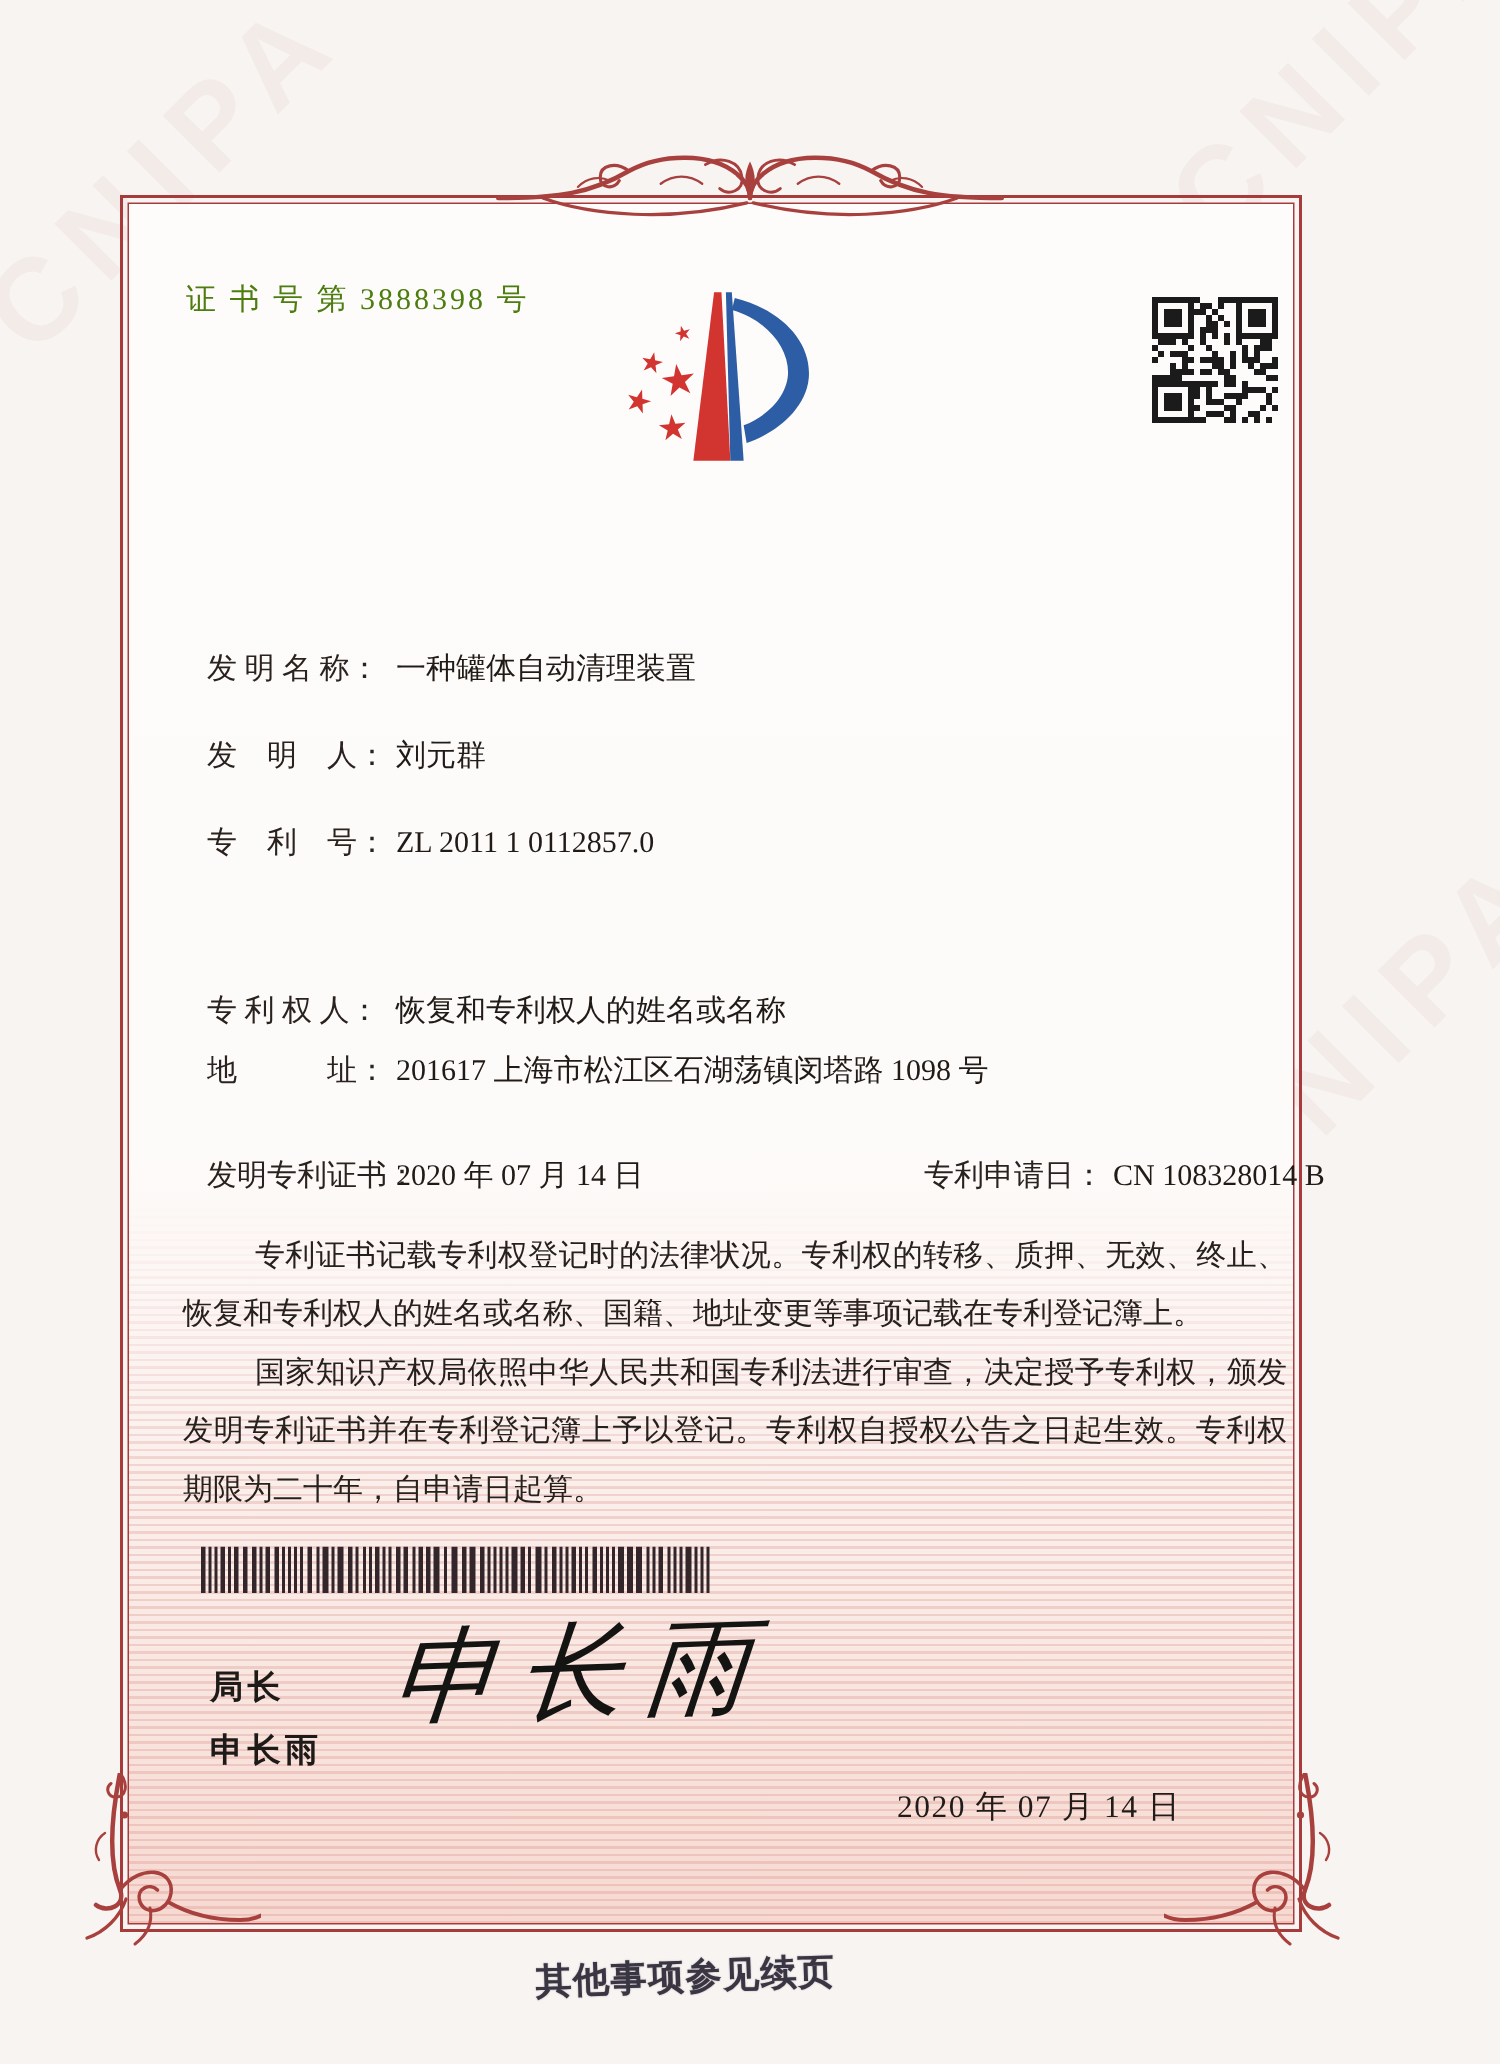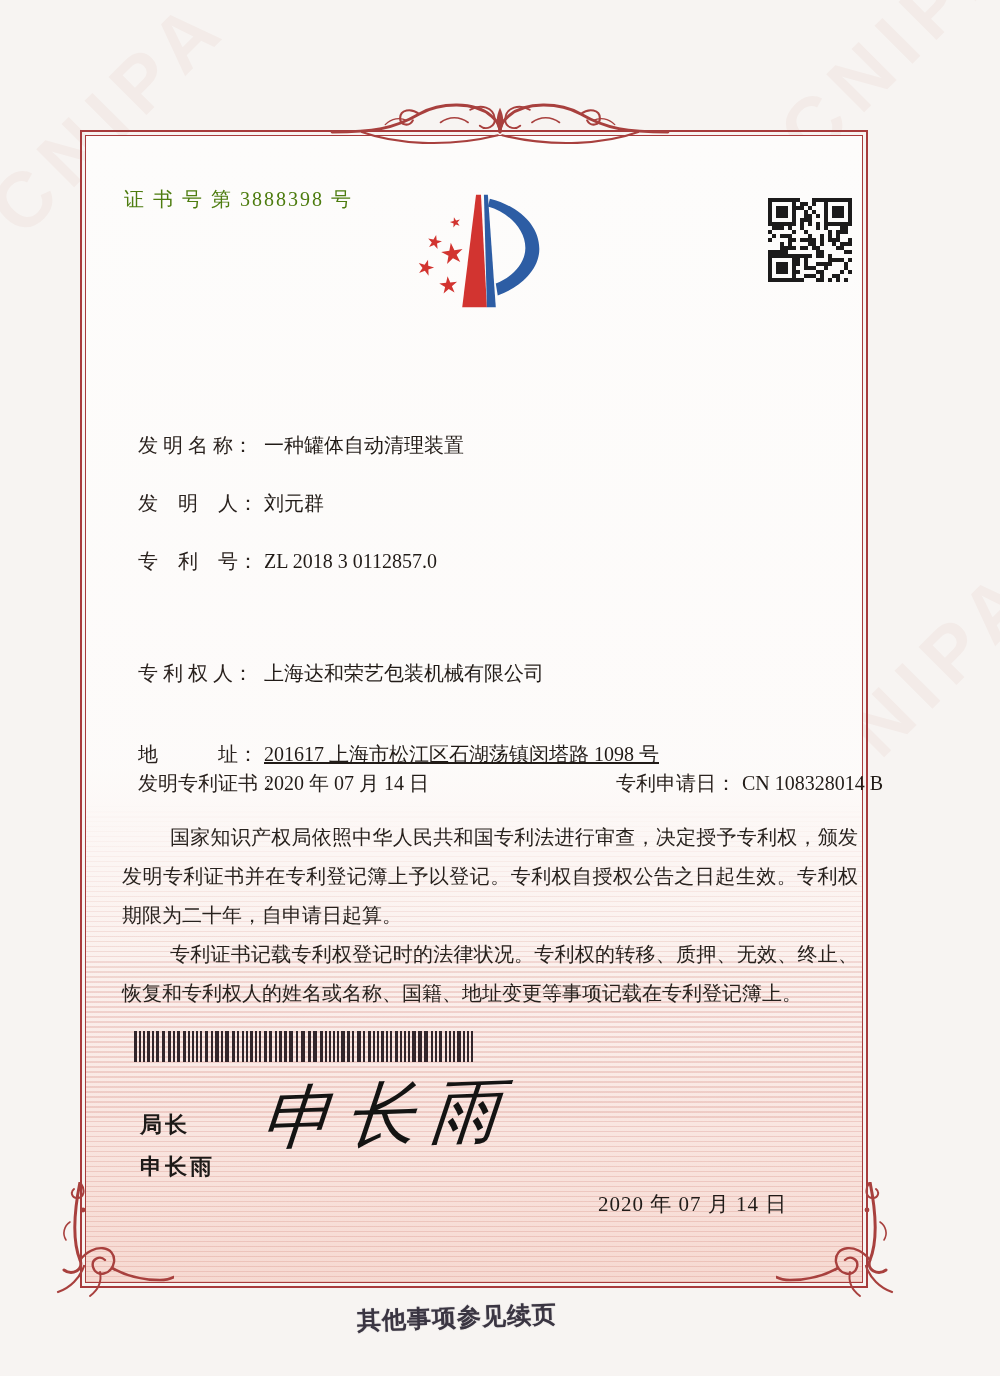--- a/index.html
+++ b/index.html
@@ -645,38 +645,38 @@
       </div>
 
 
     <div class="field" style="top:432px;">
       <span class="lbl">发 明 名 称：</span><span class="val">一种罐体自动清理装置</span>
     </div>
     <div class="field" style="top:490px;">
       <span class="lbl">发　明　人：</span><span class="val">刘元群</span>
     </div>
     <div class="field" style="top:548px;">
-      <span class="lbl">专　利　号：</span><span class="val">ZL 2018 3 0112857.0</span>
+      <span class="lbl">专　利　号：</span><span class="val">ZL 2011 1 0112857.0</span>
     </div>
     <div class="field" style="top:660px;">
-      <span class="lbl">专 利 权 人：</span><span class="val">上海达和荣艺包装机械有限公司</span>
+      <span class="lbl">专 利 权 人：</span><span class="val">恢复和专利权人的姓名或名称</span>
     </div>
-    <div class="field" style="top:741px;text-decoration:underline;">
+    <div class="field" style="top:700px;">
       <span class="lbl">地　　　址：</span><span class="val">201617 上海市松江区石湖荡镇闵塔路 1098 号</span>
     </div>
     <div class="field" style="top:770px;">
       <span class="lbl">发明专利证书：</span><span class="val">2020 年 07 月 14 日</span>
       <span class="grant-no">
         <span class="lbl">专利申请日：</span><span class="val">CN 108328014 B</span>
       </span>
     </div>
 
     <div class="body-text">
+      <p>专利证书记载专利权登记时的法律状况。专利权的转移、质押、无效、终止、恢复和专利权人的姓名或名称、国籍、地址变更等事项记载在专利登记簿上。</p>
       <p>国家知识产权局依照中华人民共和国专利法进行审查，决定授予专利权，颁发发明专利证书并在专利登记簿上予以登记。专利权自授权公告之日起生效。专利权期限为二十年，自申请日起算。</p>
-      <p>专利证书记载专利权登记时的法律状况。专利权的转移、质押、无效、终止、恢复和专利权人的姓名或名称、国籍、地址变更等事项记载在专利登记簿上。</p>
     </div>
 
     <div class="barcode" id="barcode">
         <i style="width: 3px; margin-right: 2px;"></i>
         <i style="width: 2px; margin-right: 2px;"></i>
         <i style="width: 2px; margin-right: 2px;"></i>
         <i style="width: 3px; margin-right: 2px;"></i>
         <i style="width: 2px; margin-right: 2px;"></i>
         <i style="width: 3px; margin-right: 3px;"></i>
         <i style="width: 3px; margin-right: 3px;"></i>

